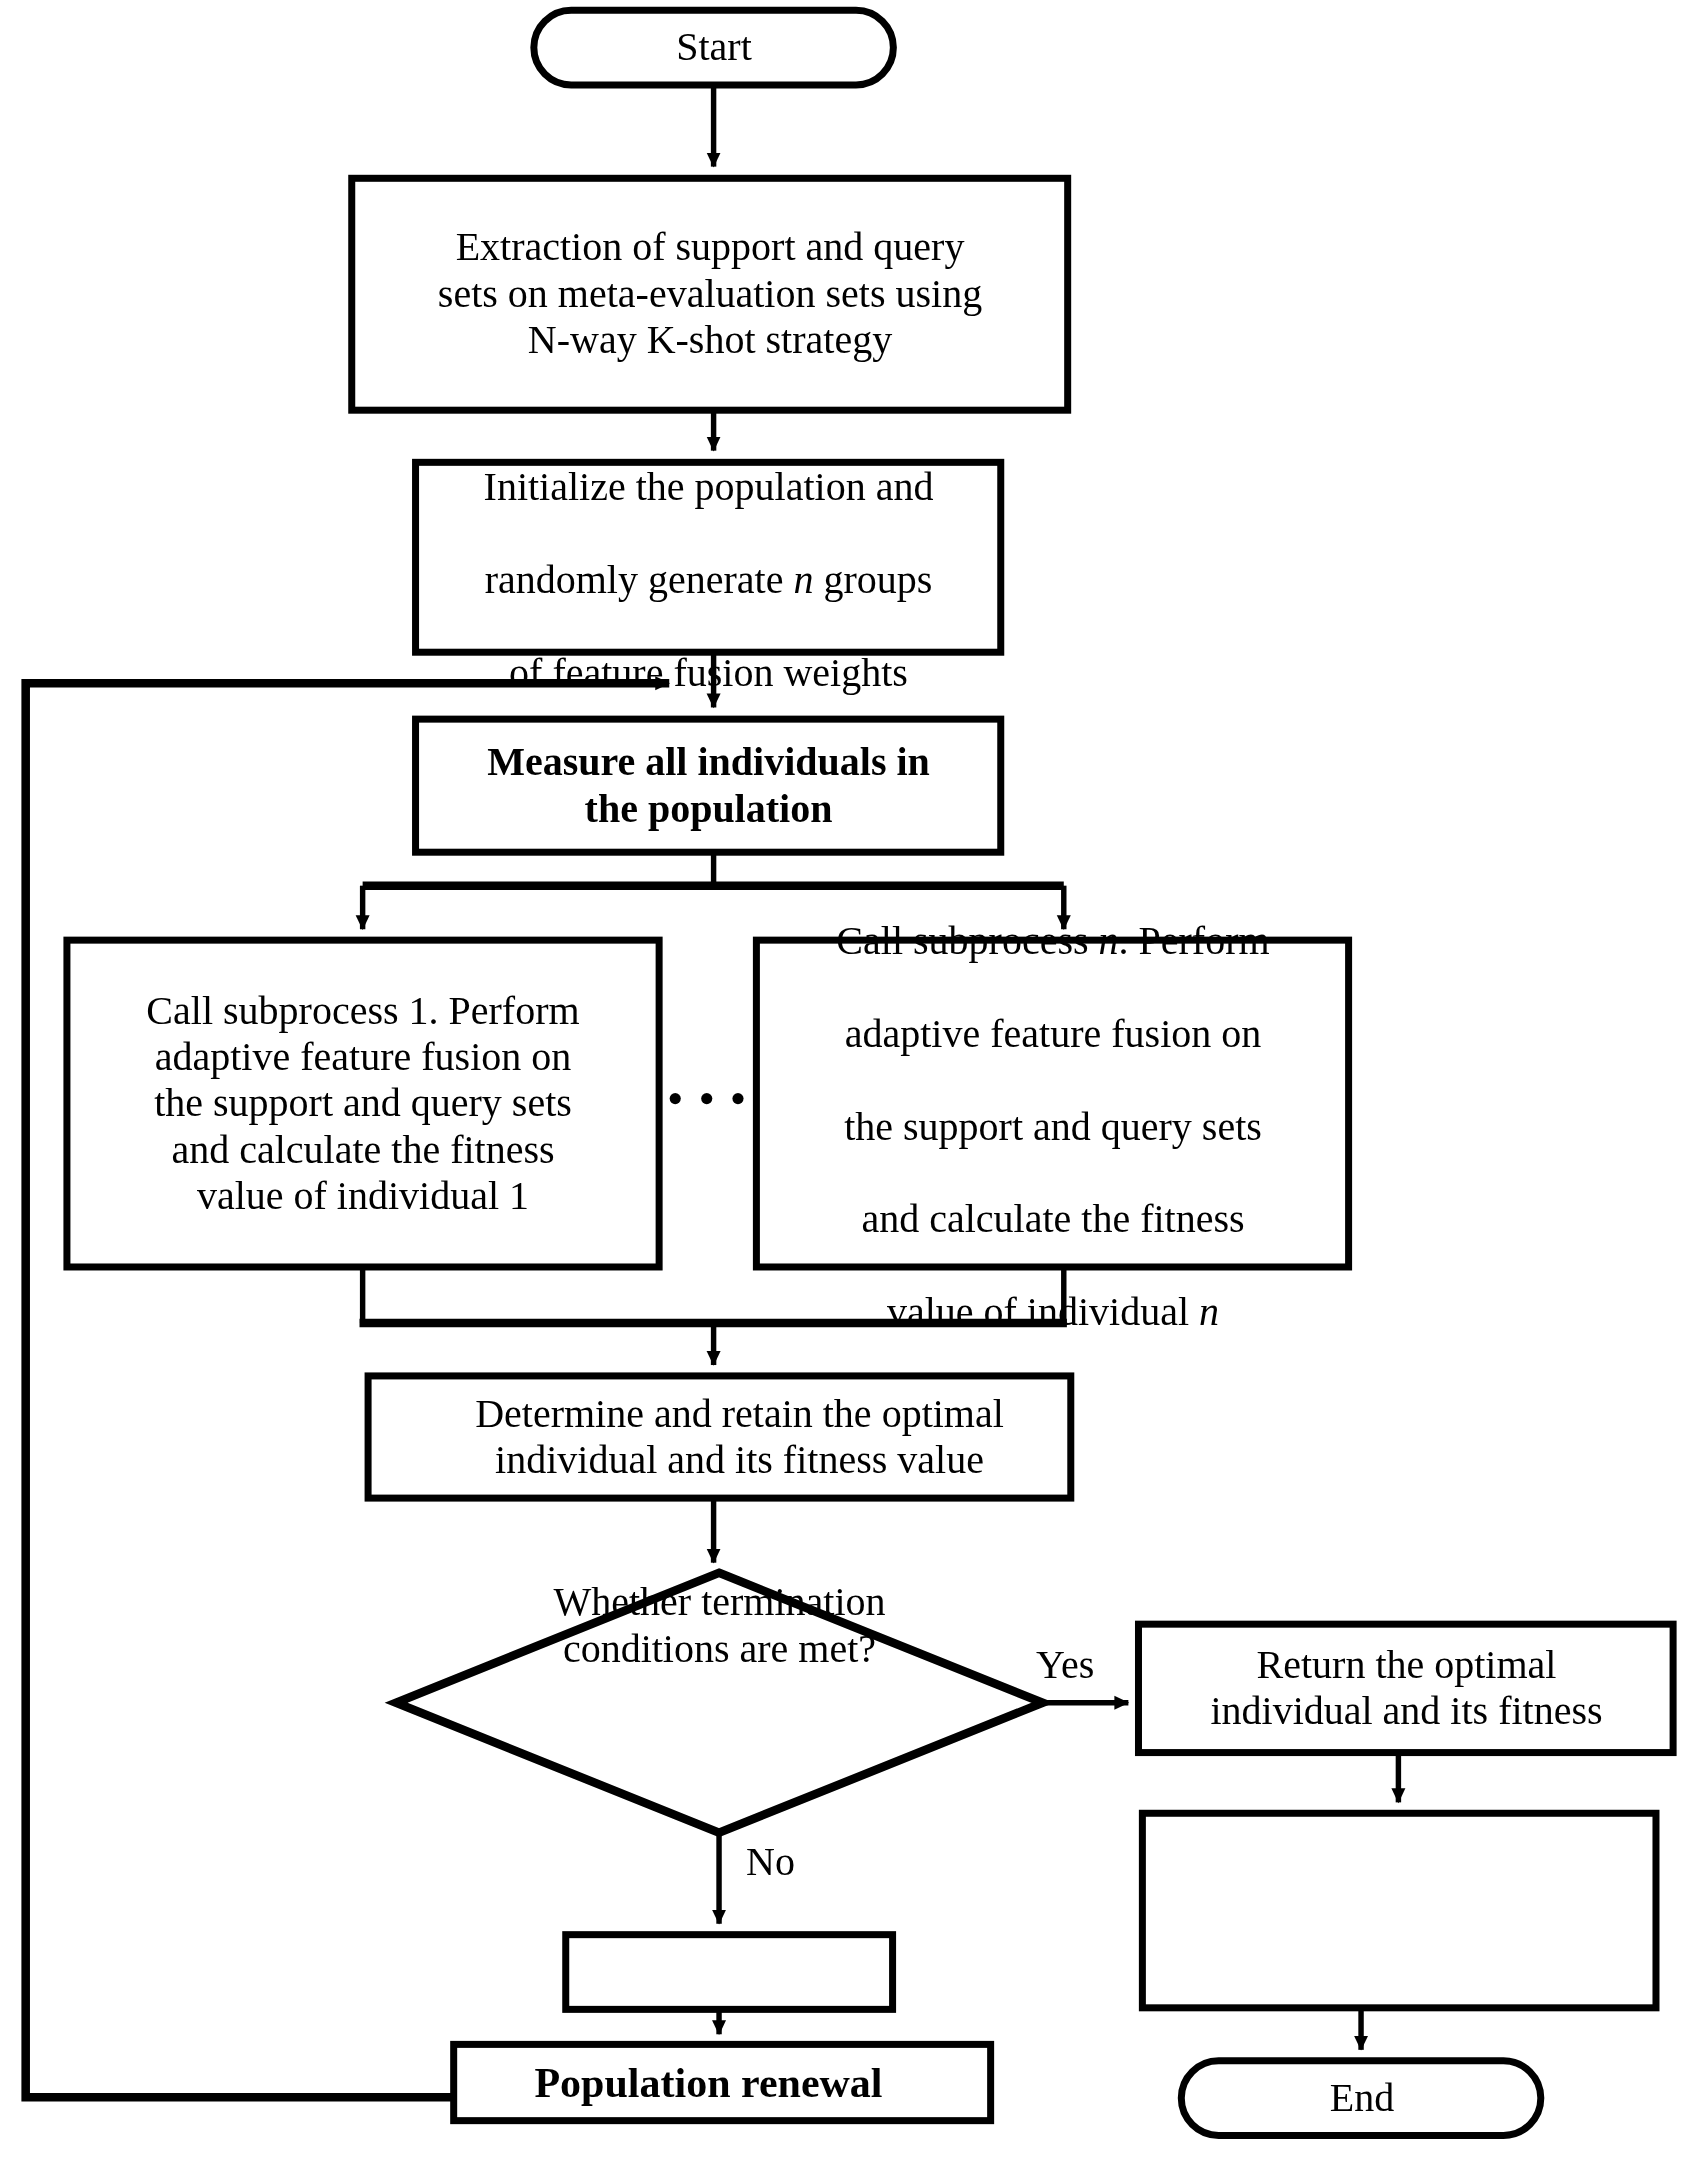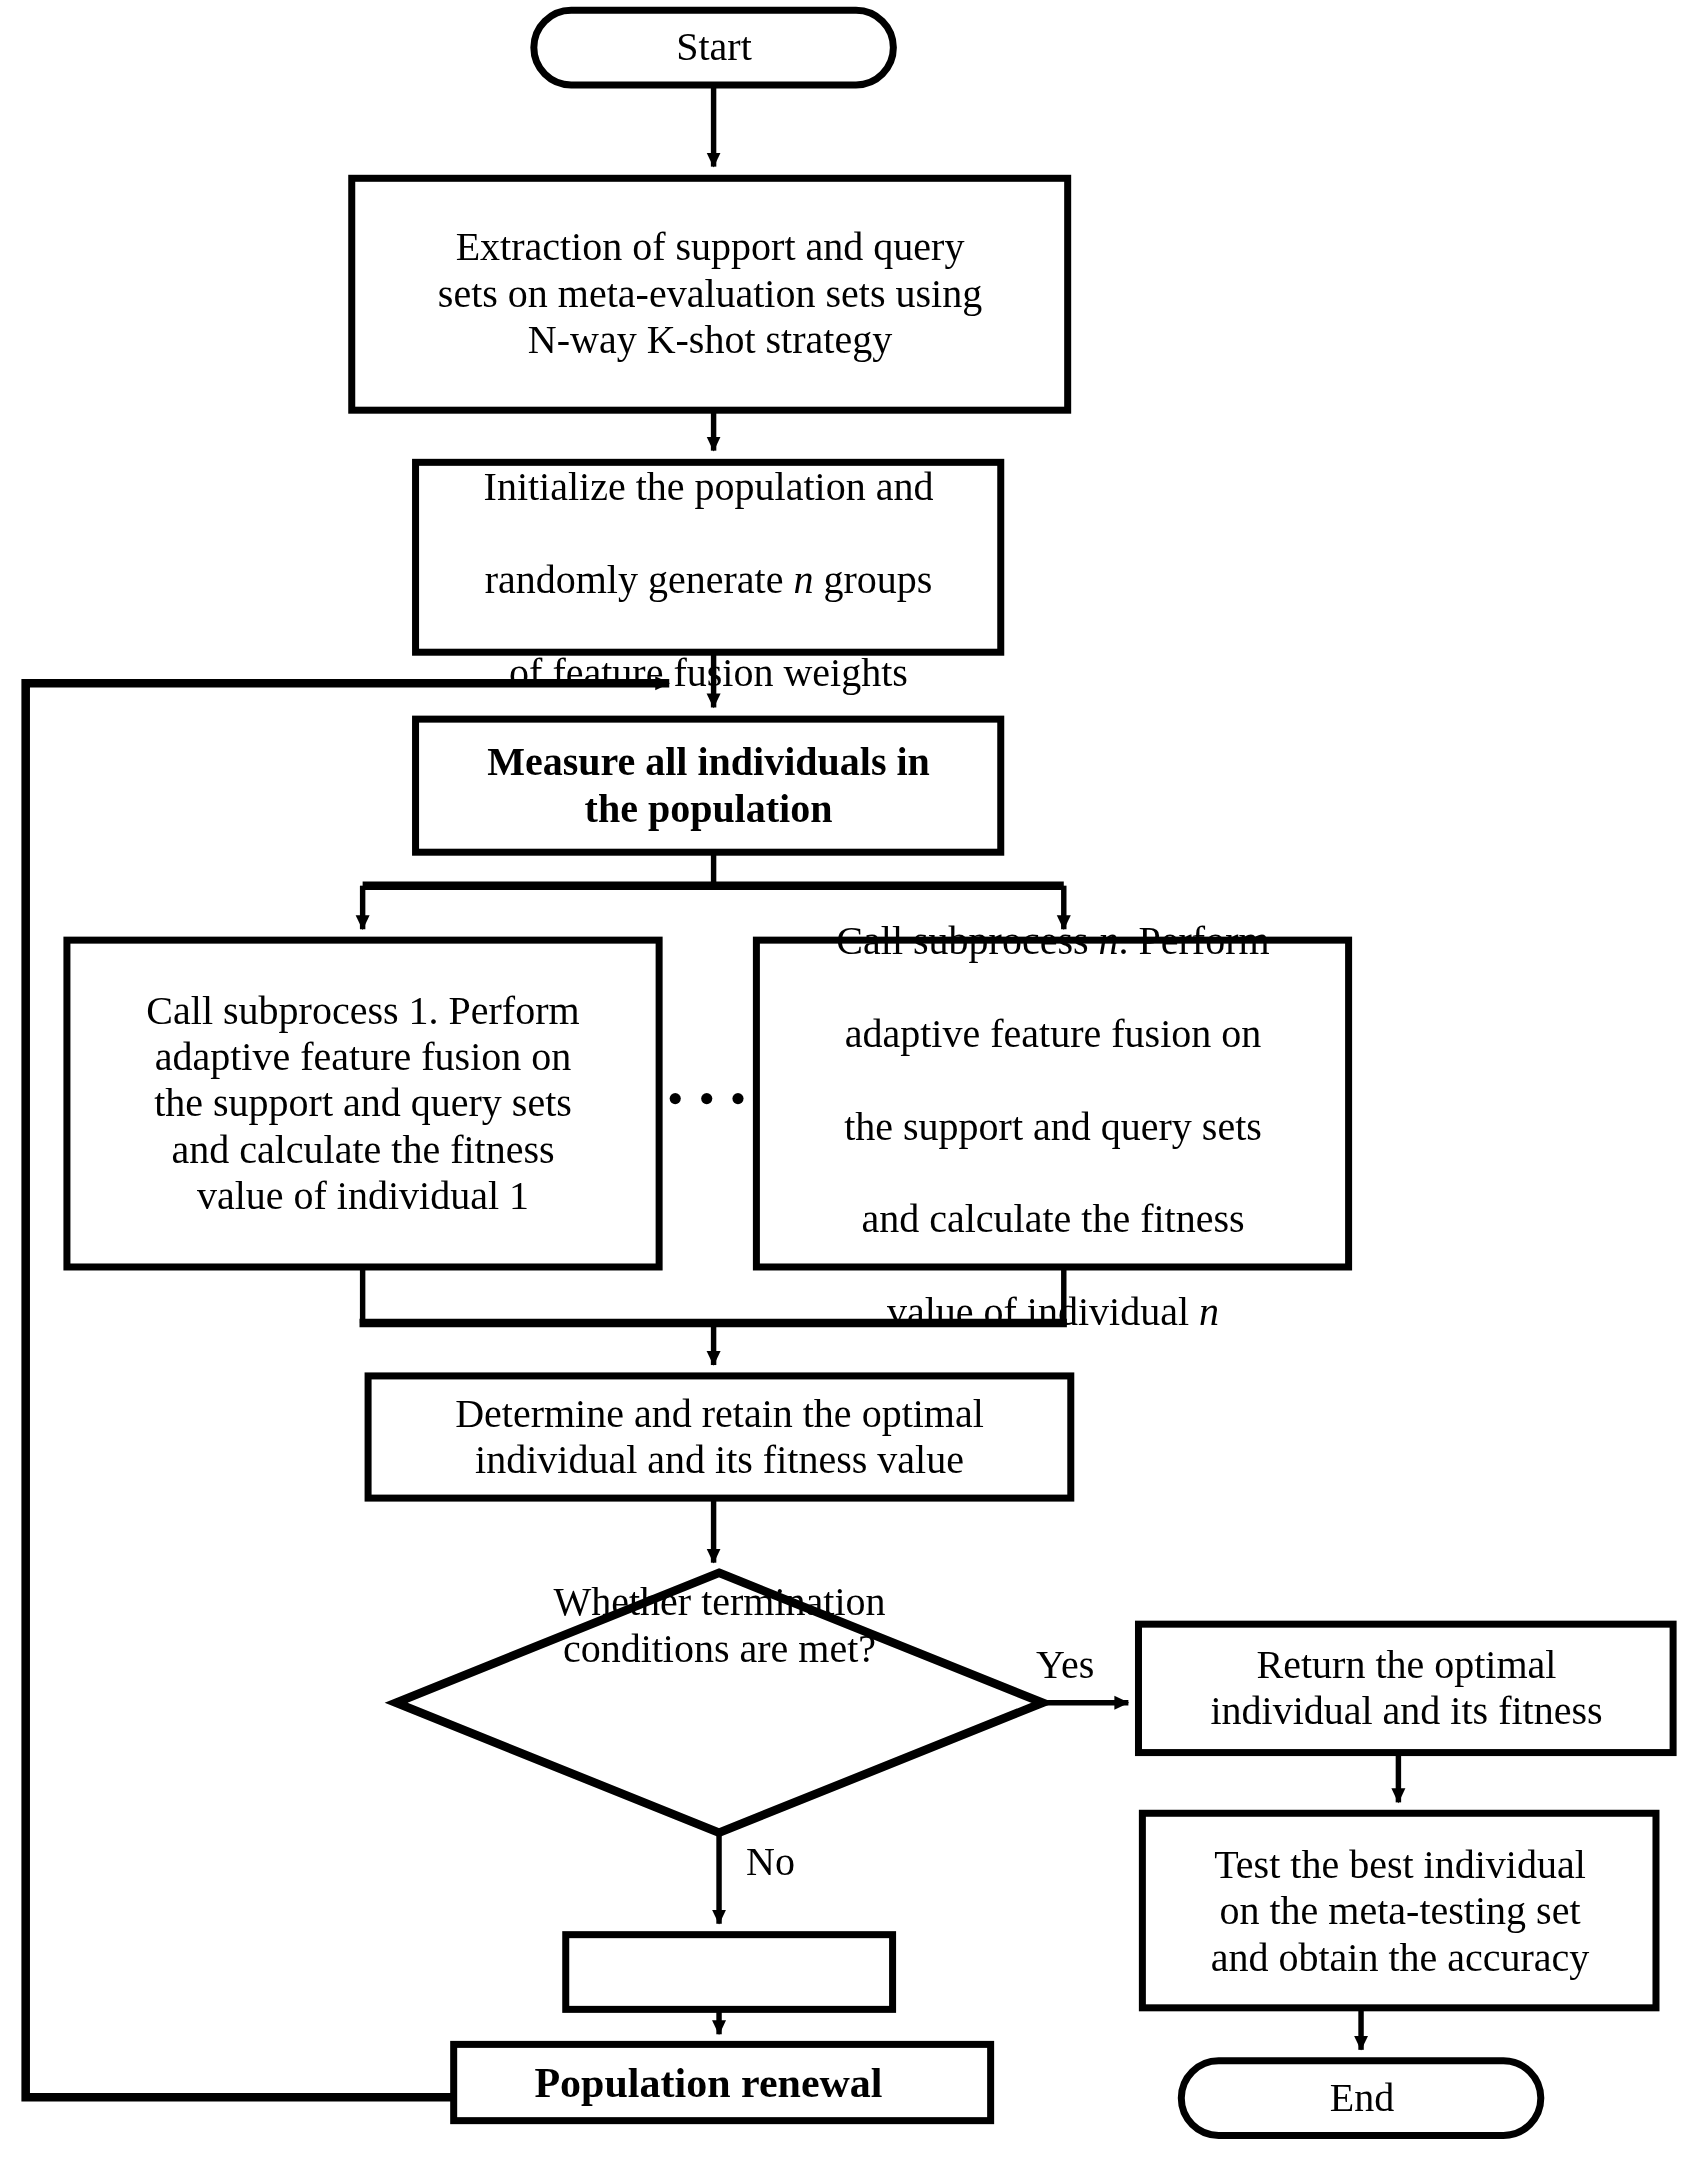--- a/index.html
+++ b/index.html
@@ -142,32 +142,29 @@
   <div class="node-text" style="left:757px; top:940px; width:592px; height:327px; font-size:40px;">
     <span>
       <span>Call subprocess </span><span class="ital">n</span><span>. Perform</span><br>
       <span>adaptive feature fusion on</span><br>
       <span>the support and query sets</span><br>
       <span>and calculate the fitness</span><br>
       <span>value of individual </span><span class="ital">n</span>
     </span>
   </div>
 
-  <div class="node-text" style="left:368px; top:1376px; width:703px; height:122px; font-size:40px;">Determine and retain the optimal
+  <div class="node-text" style="left:388px; top:1376px; width:703px; height:122px; font-size:40px;">Determine and retain the optimal
 individual and its fitness value</div>
 
   <div class="node-text" style="left:455px; top:1571px; width:529px; height:109px; font-size:40px;">Whether termination
 conditions are met?</div>
 
   <div class="node-text" style="left:1139px; top:1624px; width:535px; height:128px; font-size:40px;">Return the optimal
 individual and its fitness</div>
 
-  <div class="node-text" style="left:1143px; top:1814px; width:514px; height:195px; font-size:40px;">Test the best individual
-on the meta-testing set
-and obtain the accuracy</div>
 
 
   <div class="node-text" style="left:440px; top:2045px; width:537px; height:76px; font-size:42px;font-weight:bold;">Population renewal</div>
 
   <div class="node-text" style="left:1182px; top:2061px; width:360px; height:75px; font-size:40px;">End</div>
 
   <div class="edge-label" style="left:1036px; top:1641px; font-size:40px;">Yes</div>
 
   <div class="edge-label" style="left:746px; top:1838px; font-size:40px;">No</div>
 

